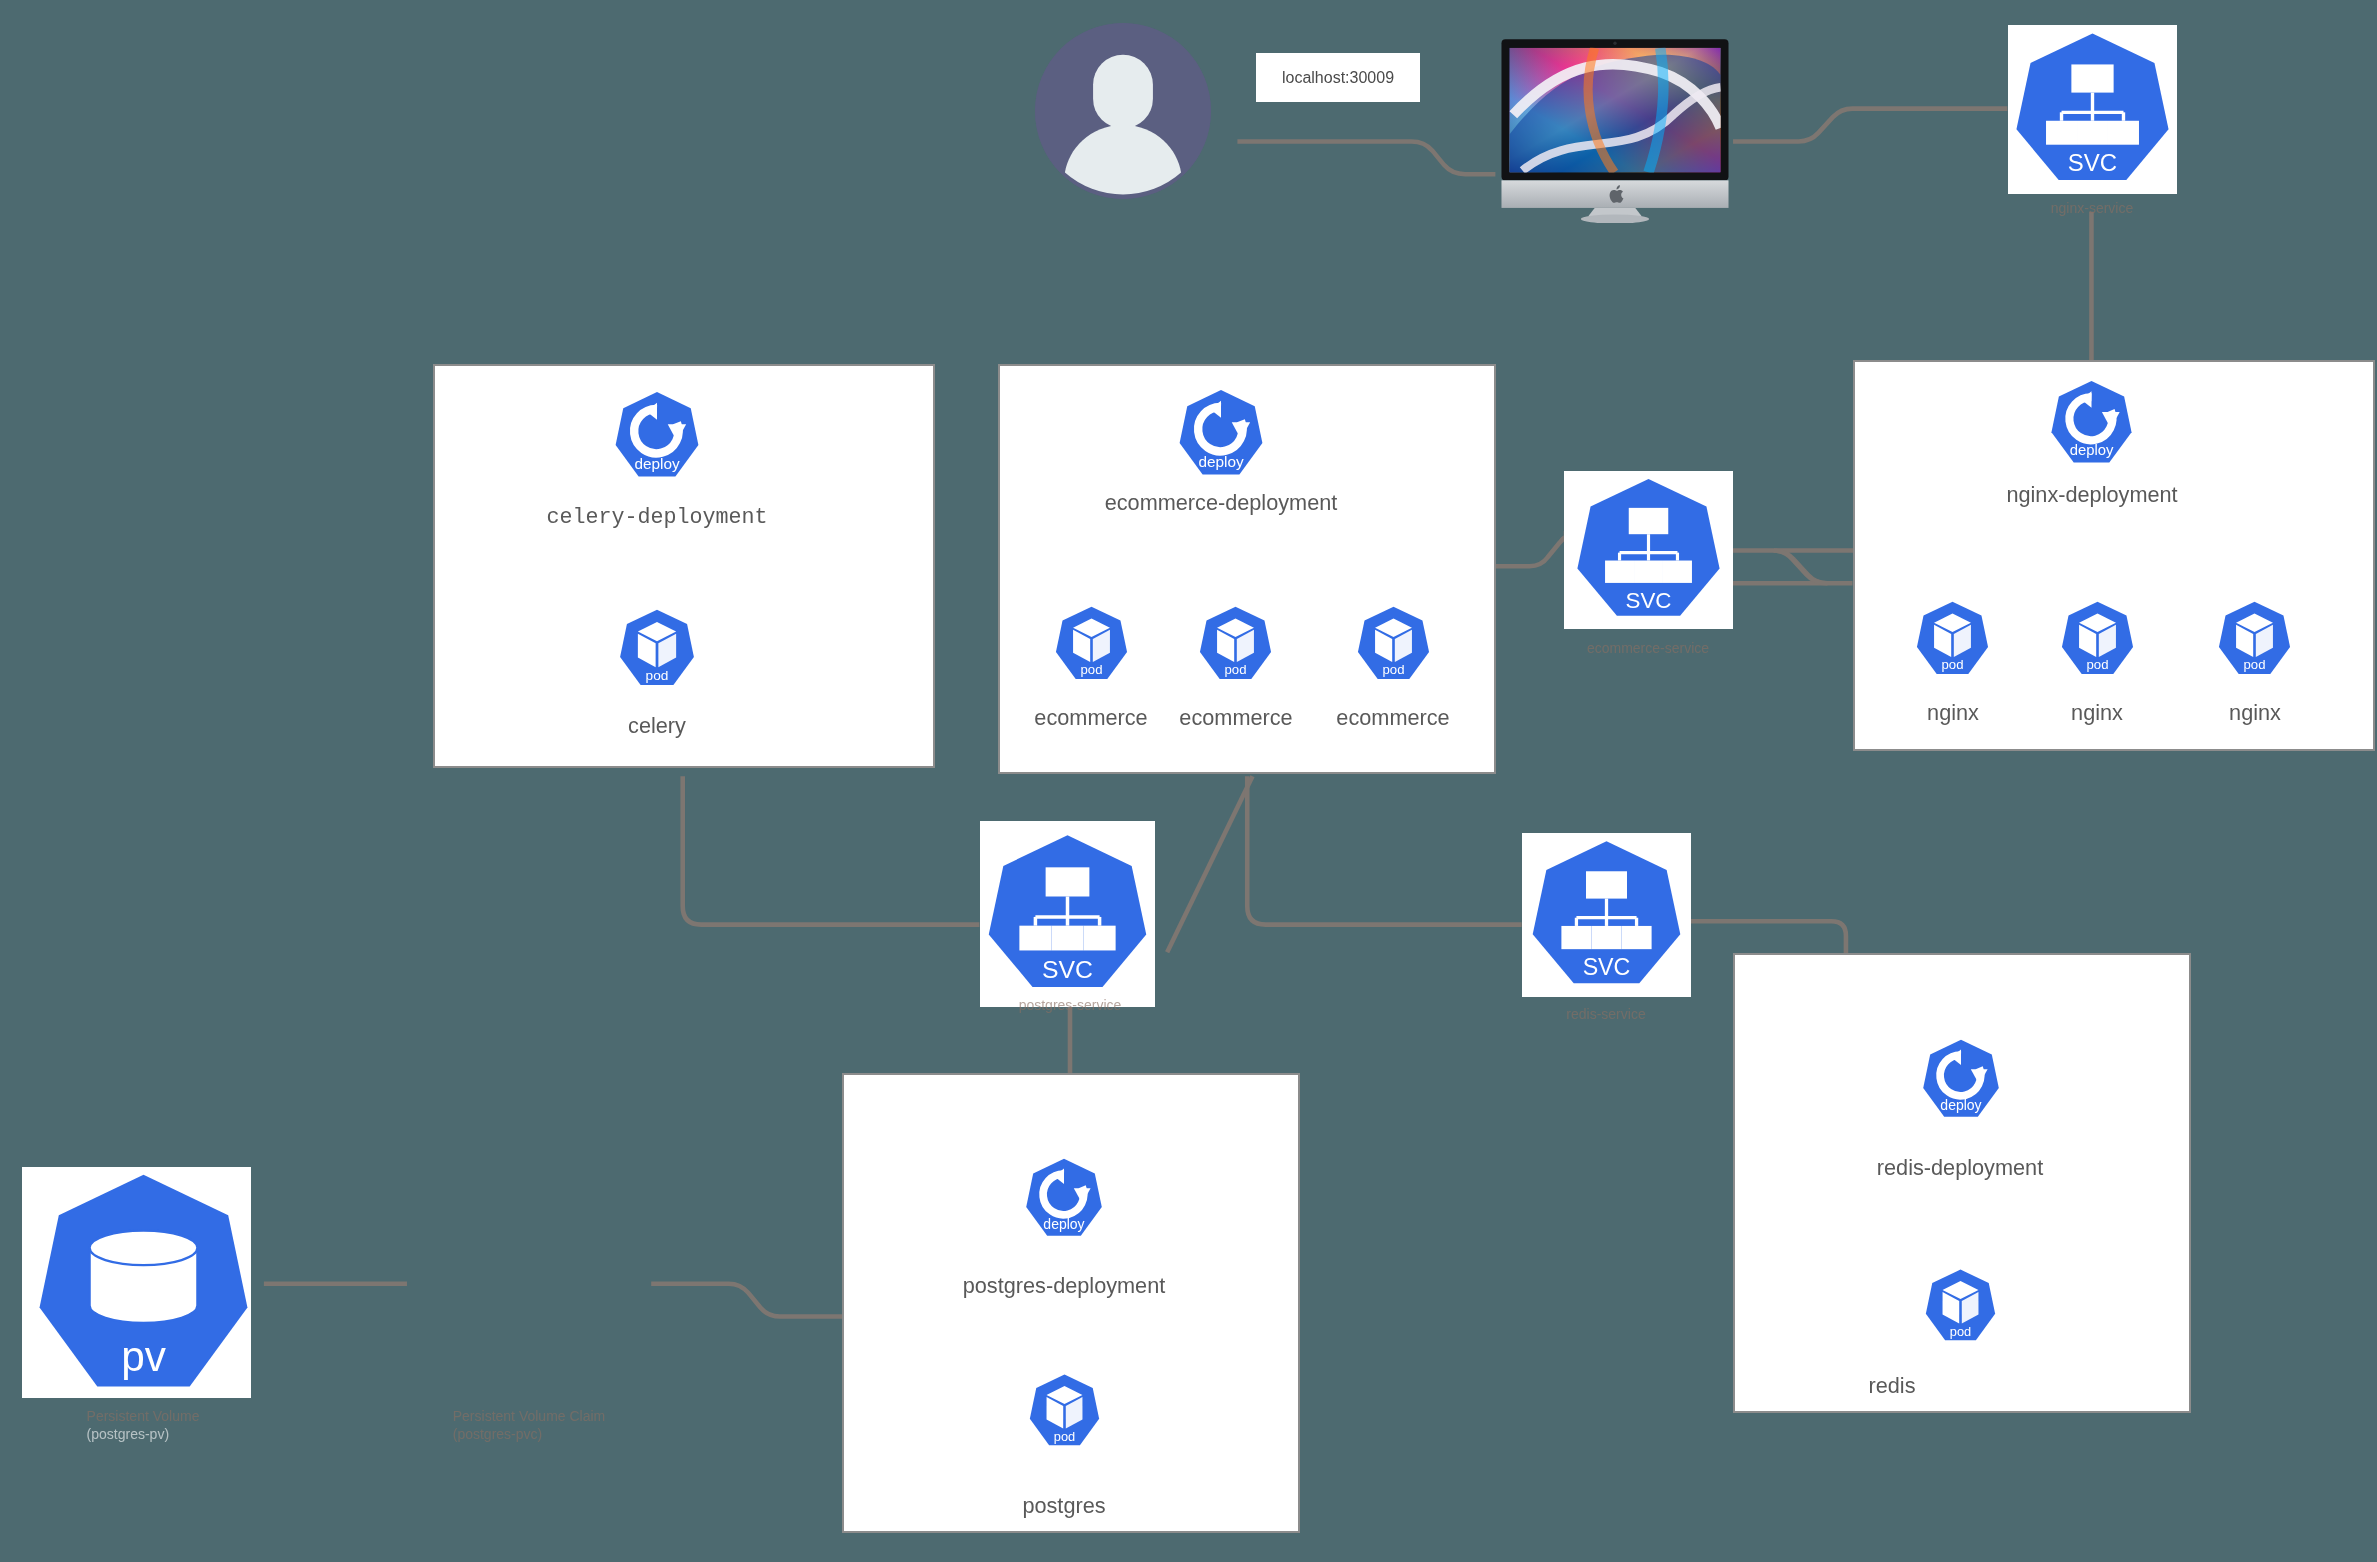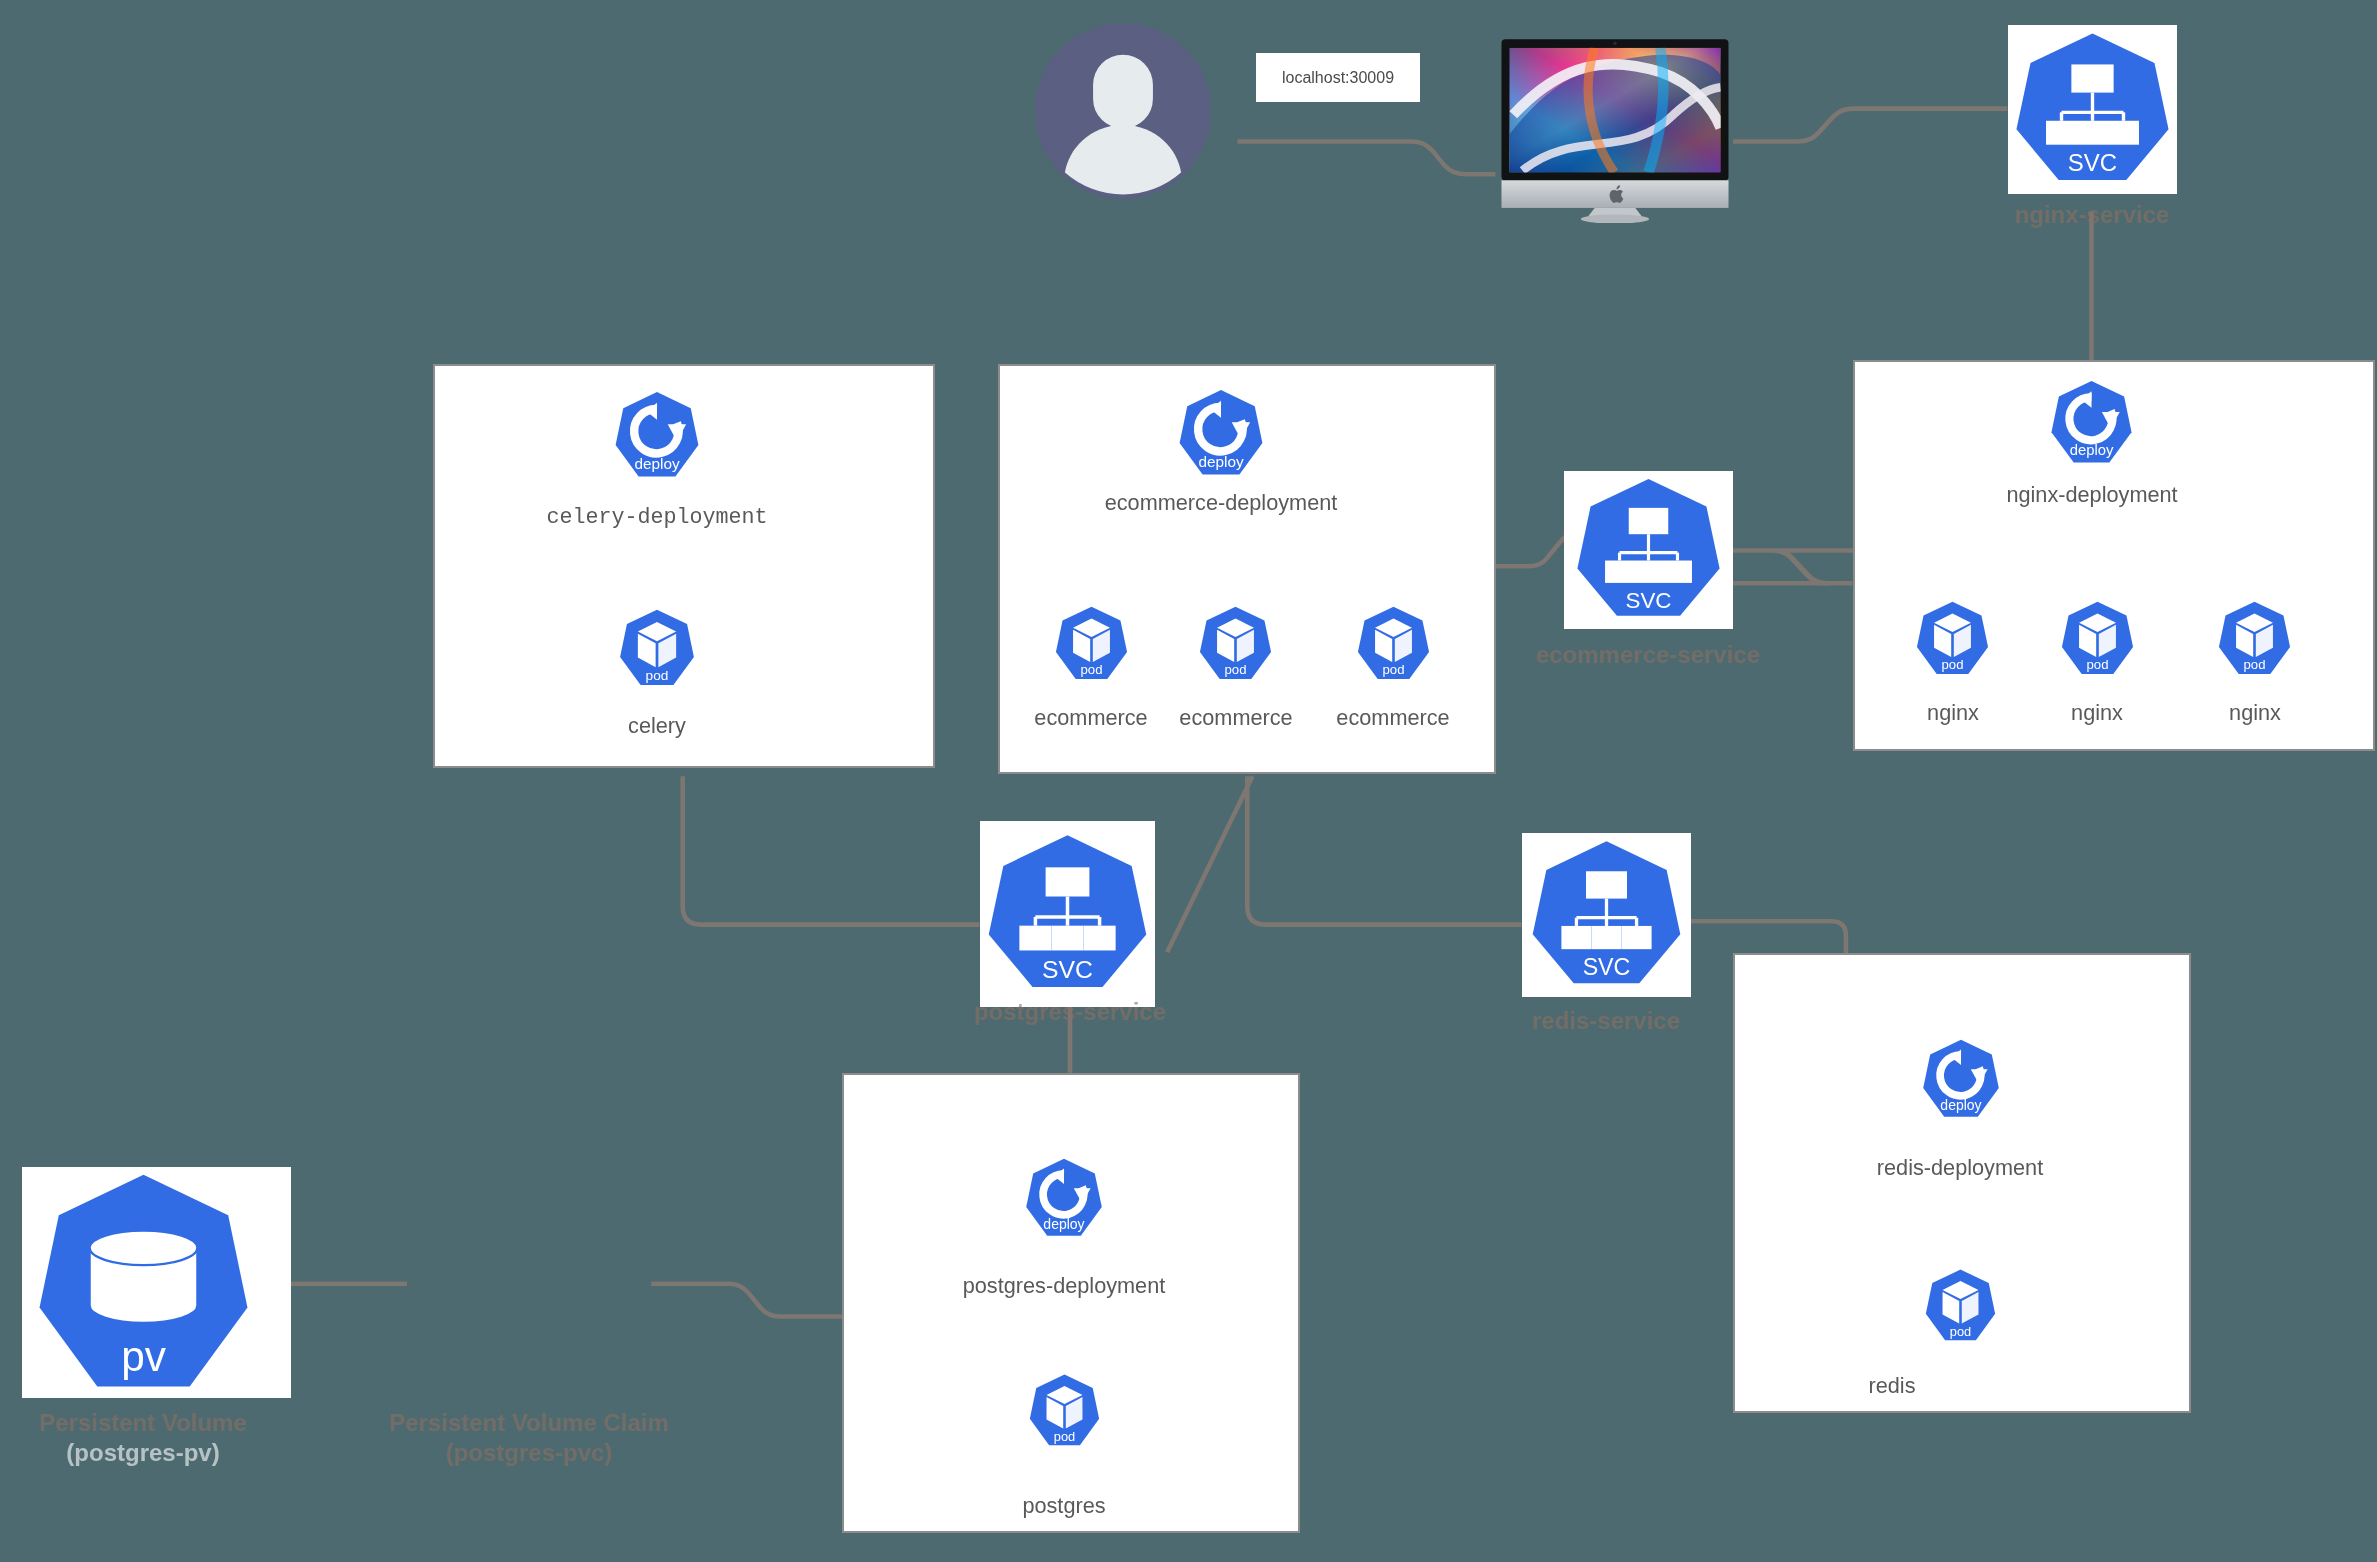--- a/index.html
+++ b/index.html
@@ -24,25 +24,24 @@
   .k8s{position:absolute;}
   .k8s svg{display:block;}
 
   
   .lbl{
     position:absolute;text-align:center;color:#595959;
     font-size:21.7px;line-height:1.12;white-space:nowrap;
     transform:translateX(-50%);
   }
   .lbl-faint{
-    position:absolute;text-align:center;
+    position:absolute;text-align:left;
     color:#8a6f63;opacity:.62;
-    font-size:24px;line-height:1.25;white-space:nowrap;
+    font-size:14px;line-height:1.25;white-space:nowrap;
     transform:translateX(-50%);
-    font-weight:bold;
   }
   .lbl-faint .dk{color:#ffffff;opacity:.95;}
   .urlbox{
     position:absolute;background:#ffffff;
     display:flex;align-items:center;justify-content:center;
     color:#4a4a4a;font-size:16px;
   }
 
   
   .avatar{position:absolute;border-radius:50%;overflow:hidden;background:#5b5f81;}
@@ -479,21 +478,21 @@
         <path d="M32 39 L58 53 L58 88 L32 74 Z"></path>
         <path d="M62 53 L88 39 L88 74 L62 88 Z" opacity=".92"></path>
       </g>
       <text x="60" y="107" text-anchor="middle" fill="#ffffff" font-family="Liberation Sans, sans-serif" font-size="20">pod</text>
     </svg>
   </div>
   <div class="lbl" style="left:1064px;top:1494px;">
     <span>postgres</span>
   </div>
 
-  <div class="plain" style="left:21.7px;top:1167px;width:269px;height:231px;">
+  <div class="plain" style="left:21.7px;top:1167px;width:229px;height:231px;">
     <svg width="243" height="231" viewBox="0 0 120 120">
       <path d="M60 4 L104 25 L114 73 L84 114 L36 114 L6 73 L16 25 Z" fill="#326ce5"></path>
       <g fill="#ffffff" stroke="#326ce5" stroke-width="1.2">
         <ellipse cx="60" cy="42" rx="28" ry="9"></ellipse>
         <path d="M32 42 V72 a28 9 0 0 0 56 0 V42"></path>
         <ellipse cx="60" cy="42" rx="28" ry="9" fill="#ffffff"></ellipse>
       </g>
       <text x="60" y="106" text-anchor="middle" fill="#ffffff" font-family="Liberation Sans, sans-serif" font-size="22">pv</text>
     </svg>
   </div>

